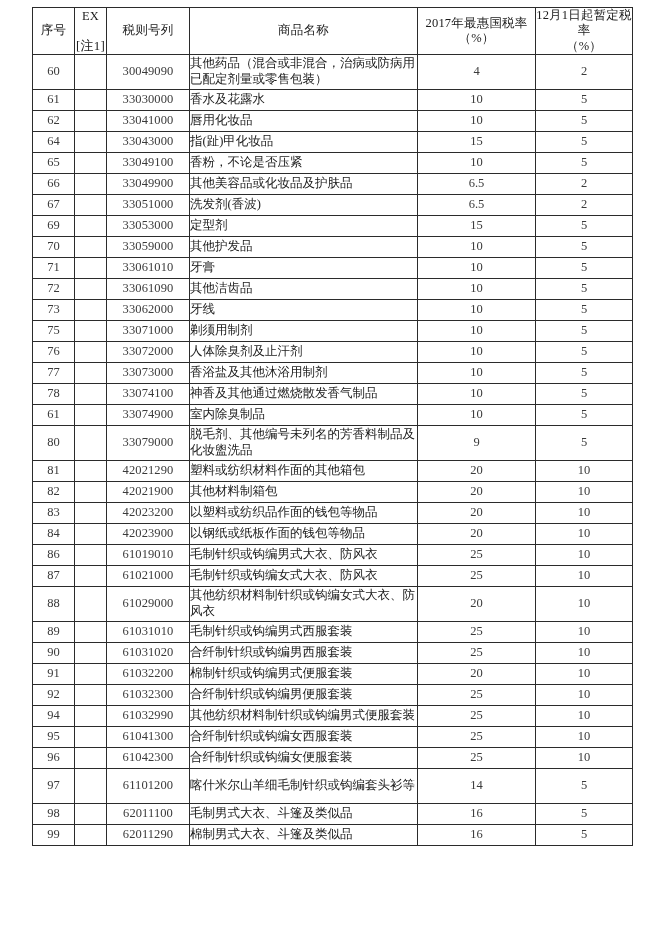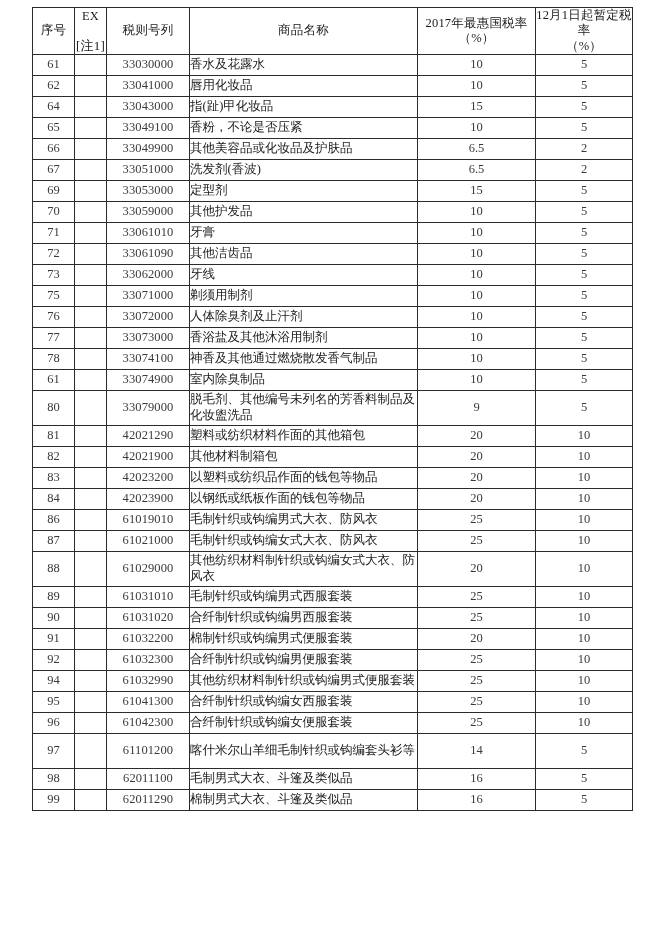--- a/index.html
+++ b/index.html
@@ -104,20 +104,28 @@
           <span class="hdr-main">2017年最惠国税率</span>
           <span class="hdr-unit">（%）</span>
         </th>
         <th>
           <span class="hdr-main">12月1日起暂定税率</span>
           <span class="hdr-unit">（%）</span>
         </th>
       </tr>
     </thead>
     <tbody id="tbody">
+        <tr class="tall">
+          <td class="seq">60</td>
+          <td class="ex"></td>
+          <td class="code">30049090</td>
+          <td class="name">其他药品（混合或非混合，治病或防病用已配定剂量或零售包装）</td>
+          <td class="rate">4</td>
+          <td class="rate">2</td>
+        </tr>
         <tr class="short">
           <td class="seq">61</td>
           <td class="ex"></td>
           <td class="code">33030000</td>
           <td class="name">香水及花露水</td>
           <td class="rate">10</td>
           <td class="rate">5</td>
         </tr>
         <tr class="short">
           <td class="seq">62</td>

